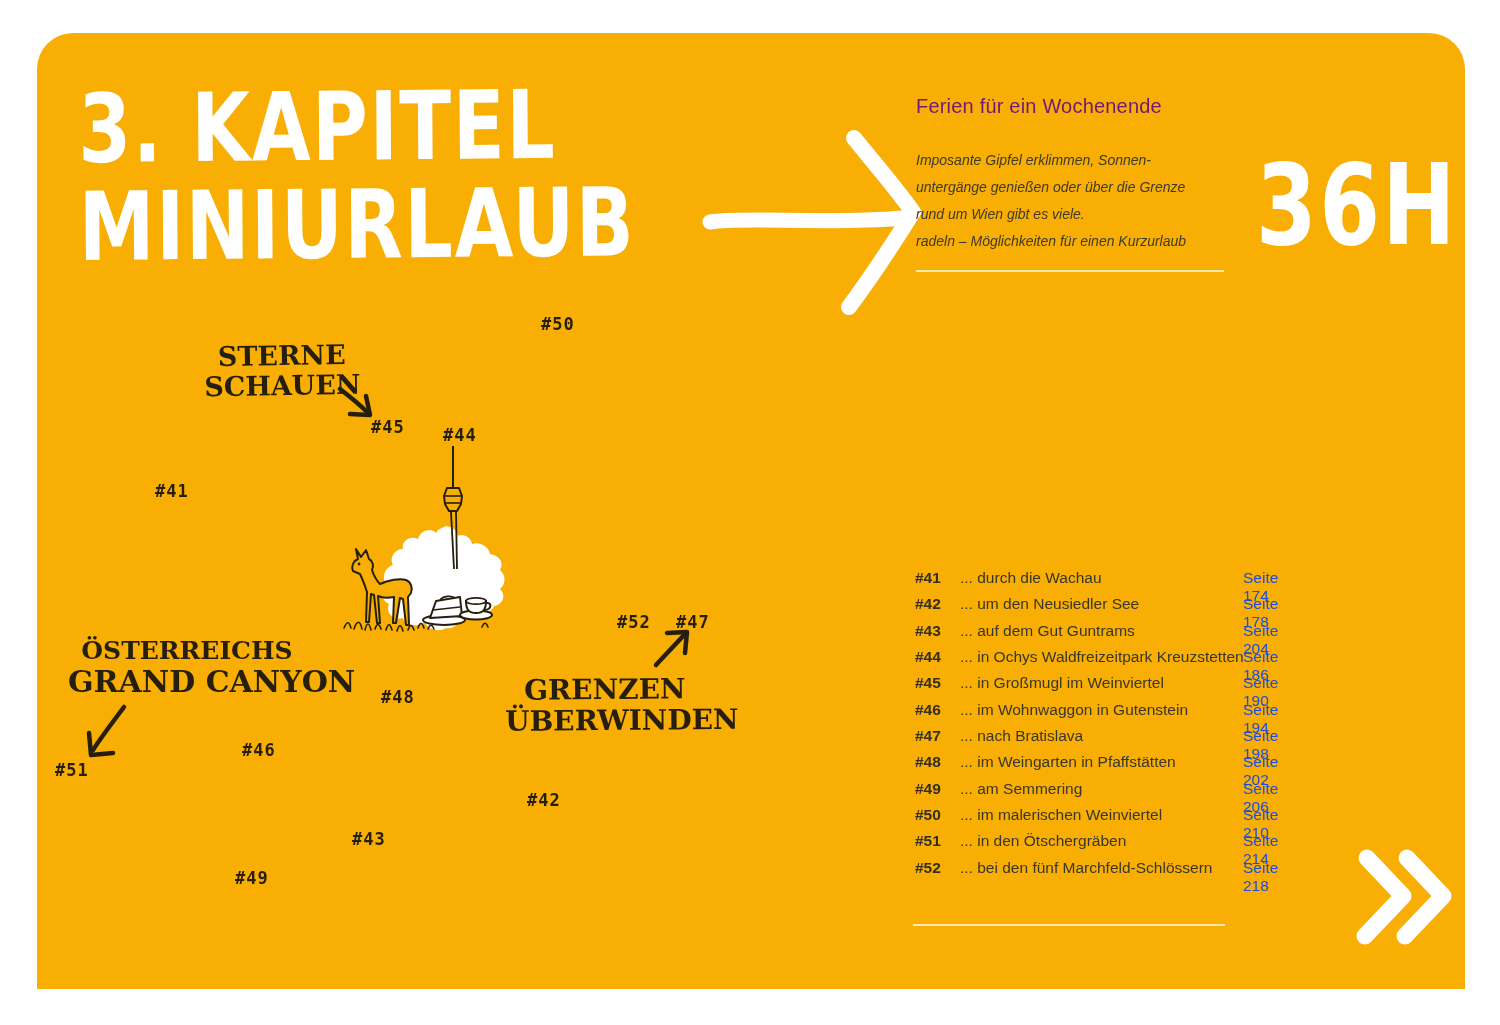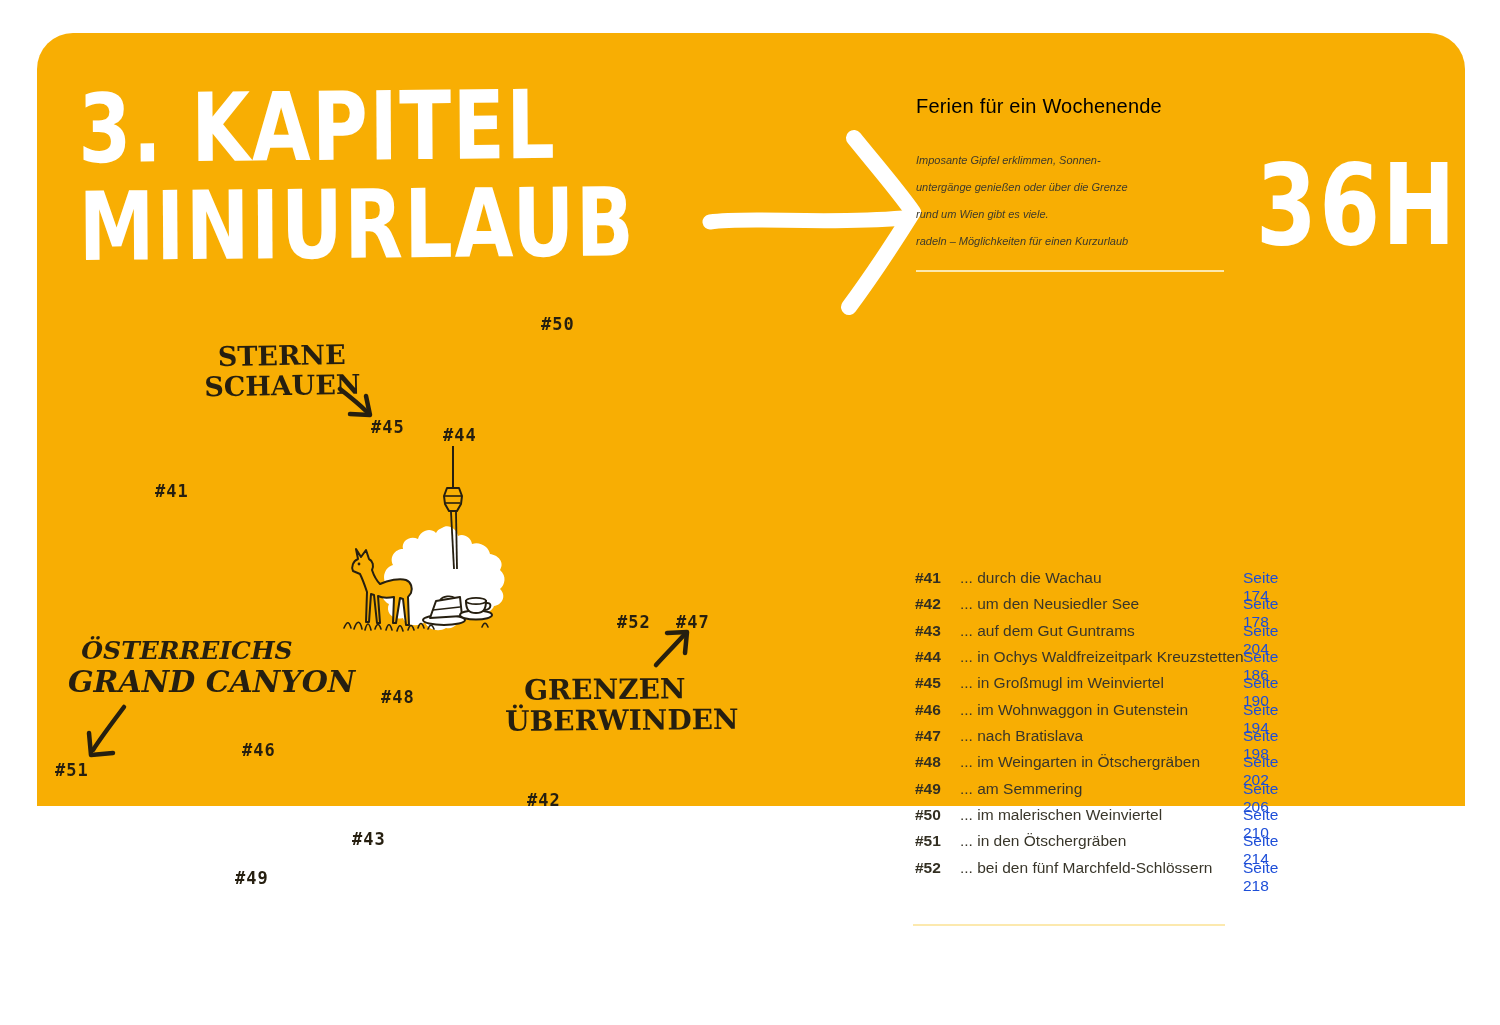--- a/index.html
+++ b/index.html
@@ -1,51 +1,51 @@
 <!DOCTYPE html>
 <html style="--card: #F8AE03; --ink: #261F10; --rule: #FCE9AE;"><head>
 <meta charset="utf-8">
 <style>
   html,body{margin:0;padding:0;}
   body{width:1500px;height:1025px;background:#ffffff;position:relative;
        font-family:"Liberation Sans",sans-serif;overflow:hidden;}
   #page{position:absolute;inset:0;width:1500px;height:1025px;}
 
-  .card{position:absolute;left:37px;top:33px;width:1428px;height:773px;
+  .card{position:absolute;left:37px;top:33px;width:1428px;height:956px;
         background:var(--card,#F8AE03);border-radius:36px 36px 0 0;}
 
   .chapter-title{position:absolute;left:78px;top:80px;color:#ffffff;
         font-family:"DejaVu Sans",sans-serif;font-weight:bold;
         font-size:95px;line-height:98px;letter-spacing:2px;white-space:nowrap;
         transform:scaleX(0.8) rotate(-0.4deg);transform-origin:left top;}
 
-  .kicker{position:absolute;left:916px;top:95px;color:#000000;font-size:20px;
+  .kicker{position:absolute;left:916px;top:95px;color:#701a75;font-size:20px;
         letter-spacing:0.2px;}
 
   .intro{position:absolute;left:916px;top:147px;color:#3e3a2b;
-        font-style:italic;font-size:11px;line-height:27px;}
+        font-style:italic;font-size:14px;line-height:27px;}
 
   .rule{position:absolute;height:2px;background:var(--rule,#FCE9AE);}
   #rule-top{left:916px;top:270px;width:308px;}
   #rule-bottom{left:913px;top:924px;width:312px;}
 
   .duration{position:absolute;left:1256px;top:140px;color:#ffffff;
         font-family:"DejaVu Sans",sans-serif;font-weight:bold;font-size:112px;
         letter-spacing:3px;transform:scaleX(0.78);transform-origin:left top;
         white-space:nowrap;}
 
   .marker{position:absolute;color:var(--ink,#261F10);
         font-family:"DejaVu Sans Mono",monospace;font-weight:bold;
         font-size:17px;letter-spacing:1px;white-space:nowrap;}
 
   .annotation{position:absolute;color:var(--ink,#261F10);
         font-family:"DejaVu Serif",serif;font-weight:bold;text-align:center;
         line-height:1.1;white-space:nowrap;}
   #anno-sterne{left:204px;top:341px;width:156px;font-size:27px;transform:rotate(-1deg);}
-  #anno-canyon{left:68px;top:637px;width:238px;font-size:25px;font-style:italic;}
+  #anno-canyon{left:68px;top:637px;width:238px;font-size:25px;}
   #anno-canyon .line2{font-size:30px;}
   #anno-grenzen{left:505px;top:675px;width:200px;font-size:28px;transform:rotate(-0.5deg);}
 
   .anno-arrow{position:absolute;}
   #arrow-sterne{left:336px;top:386px;}
   #arrow-canyon{left:82px;top:702px;}
   #arrow-grenzen{left:650px;top:626px;}
 
   #illustration{position:absolute;left:330px;top:438px;}
 
@@ -220,21 +220,21 @@
     <span class="toc-title">... im Wohnwaggon in Gutenstein</span>
     <span class="toc-page">Seite 194</span>
   </div>
         <div class="toc-row">
     <span class="toc-num">#47</span>
     <span class="toc-title">... nach Bratislava</span>
     <span class="toc-page">Seite 198</span>
   </div>
         <div class="toc-row">
     <span class="toc-num">#48</span>
-    <span class="toc-title">... im Weingarten in Ötschergräben</span>
+    <span class="toc-title">... im Weingarten in Pfaffstätten</span>
     <span class="toc-page">Seite 202</span>
   </div>
         <div class="toc-row">
     <span class="toc-num">#49</span>
     <span class="toc-title">... am Semmering</span>
     <span class="toc-page">Seite 206</span>
   </div>
         <div class="toc-row">
     <span class="toc-num">#50</span>
     <span class="toc-title">... im malerischen Weinviertel</span>

